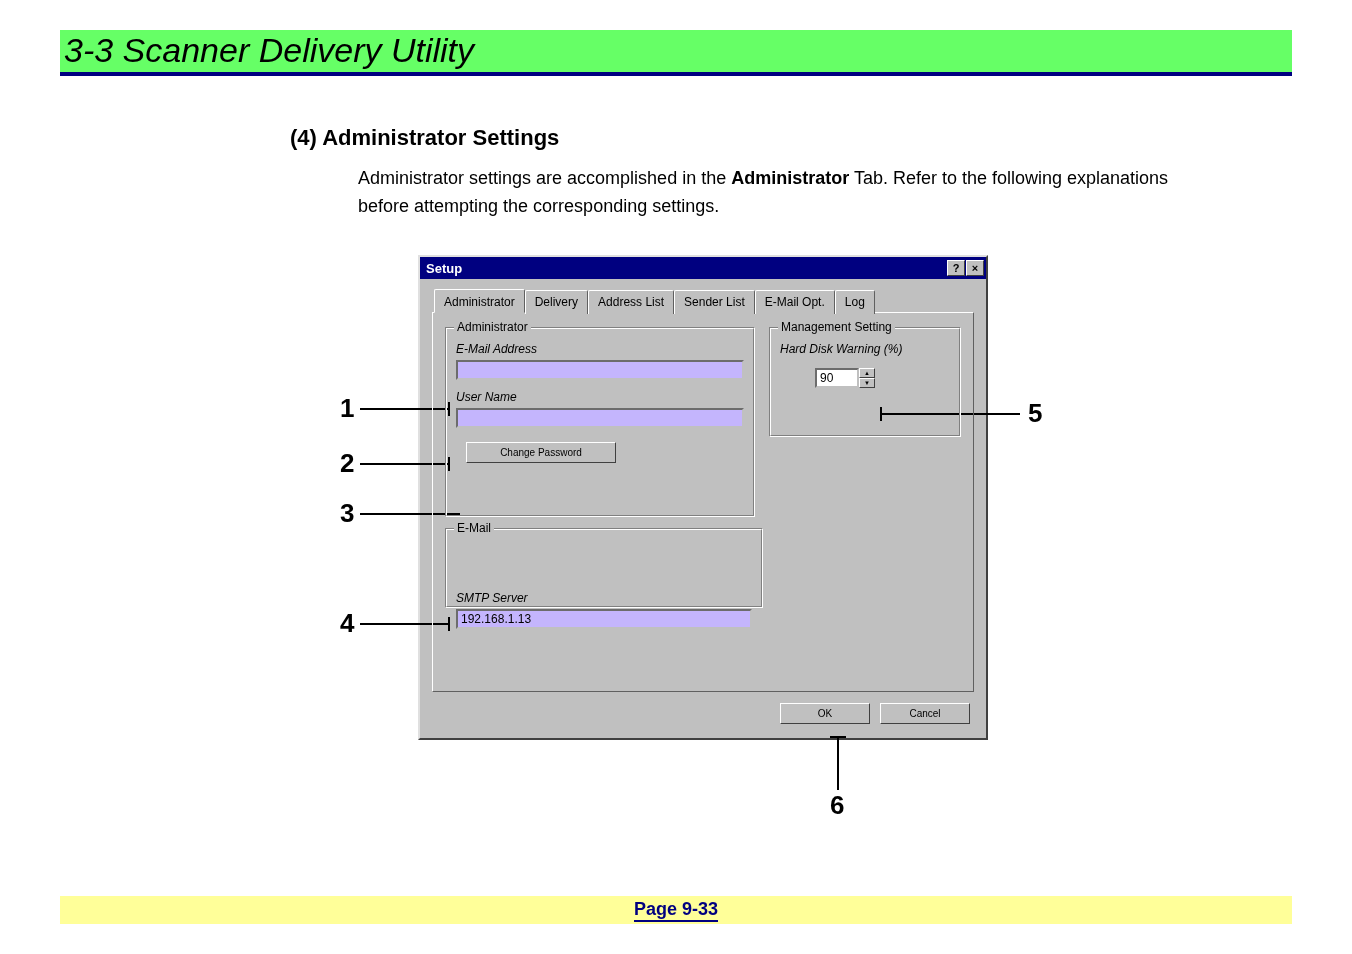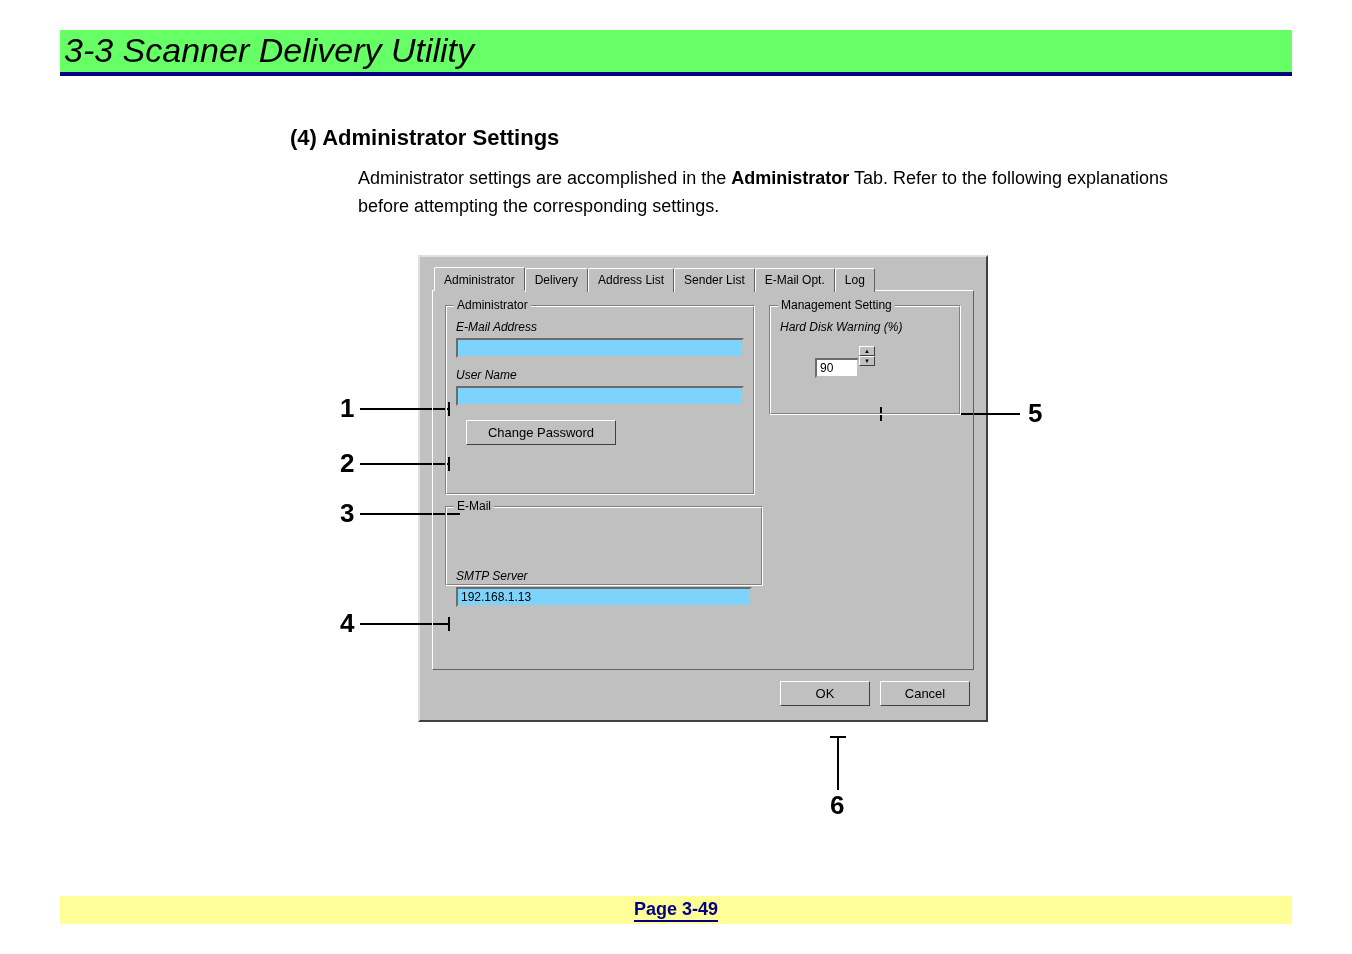--- a/index.html
+++ b/index.html
@@ -184,51 +184,50 @@
   .gb-admin { top: 14px; left: 12px; width: 310px; height: 190px; }
   .gb-mgmt  { top: 14px; left: 336px; width: 192px; height: 110px; }
   .gb-email { top: 215px; left: 12px; width: 318px; height: 80px; }
   
   .field-label { font-size: 12px; margin-bottom: 4px; display: block; color: #000000; font-style: italic; }
   
   .sunken-input {
     width: 100%;
     height: 20px;
     border: 2px inset #c0c0c0;
-    background: #7dd3fc;
+    background: #c4b5fd;
     font-size: 12px;
     padding: 0 3px;
     font-family: "MS Sans Serif", Tahoma, Arial, sans-serif;
   }
   
   .win-button {
     background: #c0c0c0;
     border: 1px solid #000000;
     border-top-color: #ffffff;
     border-left-color: #ffffff;
     border-right-color: #404040;
     border-bottom-color: #404040;
-    font-size: 13px;
+    font-size: 10px;
     font-family: "MS Sans Serif", Tahoma, Arial, sans-serif;
     padding: 4px 12px;
     color: #000000;
   }
   
   .spinner-wrap {
     display: flex;
     width: 64px;
   }
   .spinner-input {
     width: 44px; height: 20px;
     border: 2px inset #c0c0c0;
     background: #ffffff;
     font-size: 12px;
     padding: 0 3px;
     font-family: "MS Sans Serif", Tahoma, Arial, sans-serif;
-    margin-top: 12px;
   }
   .spinner-btns { display: flex; flex-direction: column; }
   .spin-btn {
     width: 16px; height: 10px;
     background: #c0c0c0;
     border: 1px solid #000000;
     border-top-color: #ffffff;
     border-left-color: #ffffff;
     border-right-color: #404040;
     border-bottom-color: #404040;
@@ -286,20 +285,25 @@
 
 <div class="section-heading">(4) Administrator Settings</div>
 
 <div class="intro-text">
   <span>Administrator settings are accomplished in the </span><span class="bold-word">Administrator</span><span> Tab. Refer to the following explanations before attempting the corresponding settings.</span>
 </div>
 
 <div class="dialog-area">
   <div class="dialog">
 
+    <div class="titlebar">
+      <span class="titlebar-text">Setup</span>
+      <span class="titlebar-btn">?</span>
+      <span class="titlebar-btn">×</span>
+    </div>
 
     <div class="tab-strip">
       <div class="tab active">Administrator</div>
       <div class="tab">Delivery</div>
       <div class="tab">Address List</div>
       <div class="tab">Sender List</div>
       <div class="tab">E-Mail Opt.</div>
       <div class="tab">Log</div>
     </div>
 
@@ -368,14 +372,14 @@
 
 <div class="callout-num" style="top:398px; left:1028px;">5</div>
 <div class="callout-line" style="top:413px; left:880px; width:140px; height:2px;"></div>
 <div class="callout-line" style="top:407px; left:880px; width:2px; height:14px;"></div>
 
 <div class="callout-num" style="top:790px; left:830px;">6</div>
 <div class="callout-line" style="top:736px; left:837px; width:2px; height:54px;"></div>
 <div class="callout-line" style="top:736px; left:830px; width:16px; height:2px;"></div>
 
 <div class="footer-bar">
-  <span class="footer-text">Page 3-49</span>
+  <span class="footer-text">Page 9-33</span>
 </div>
 
 </body></html>

